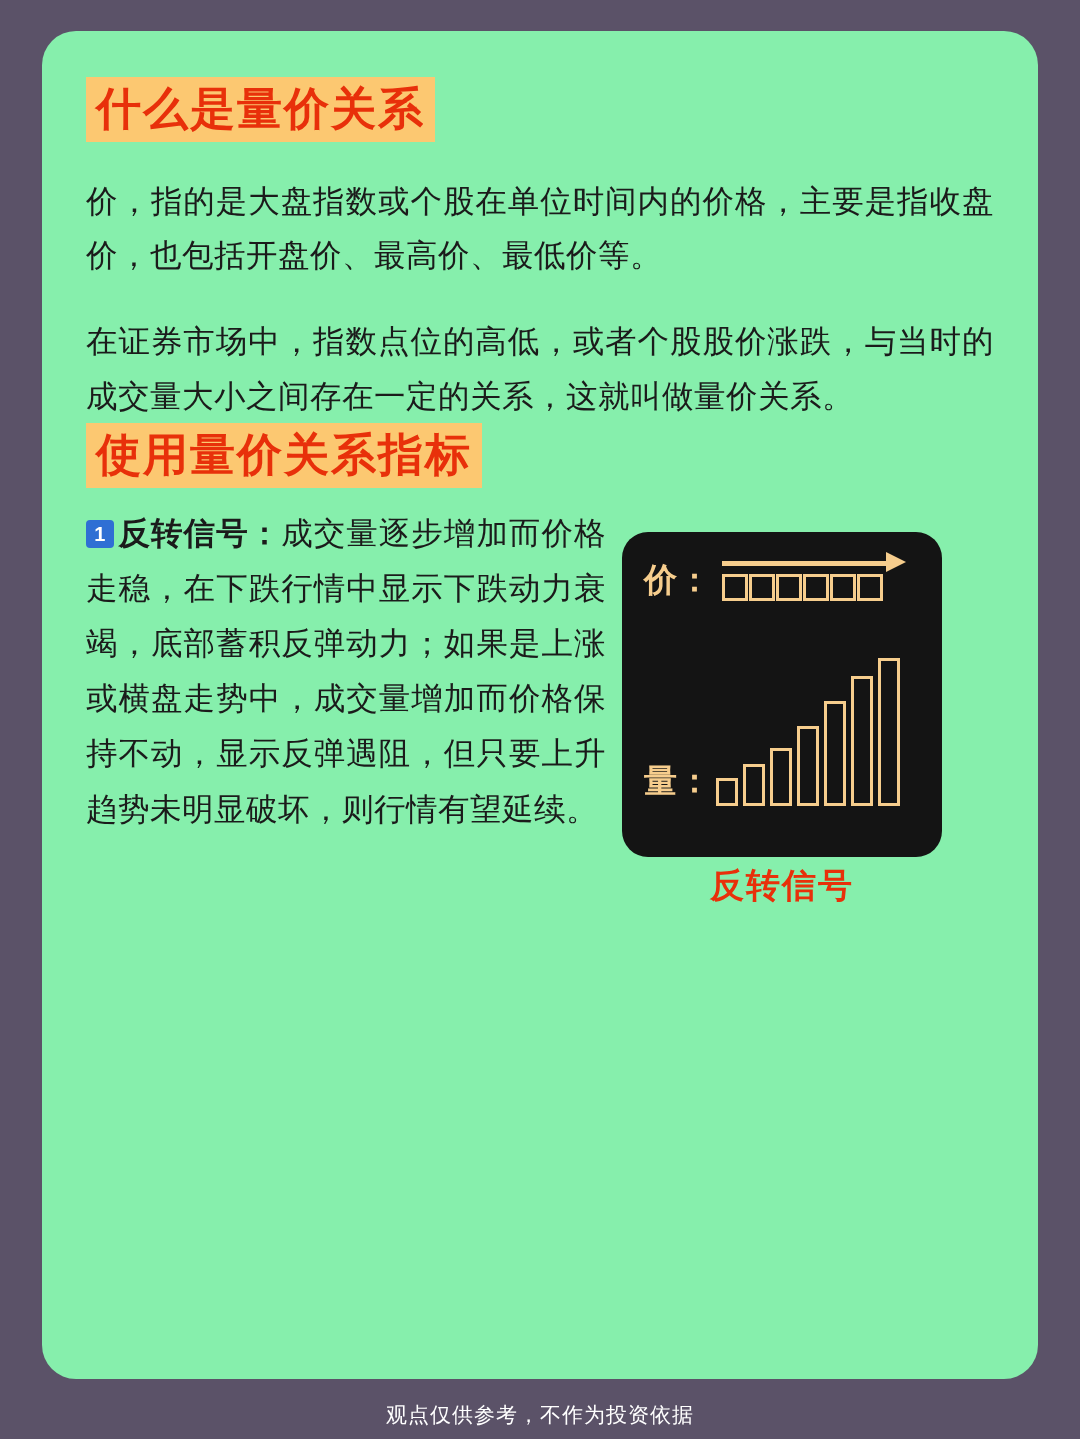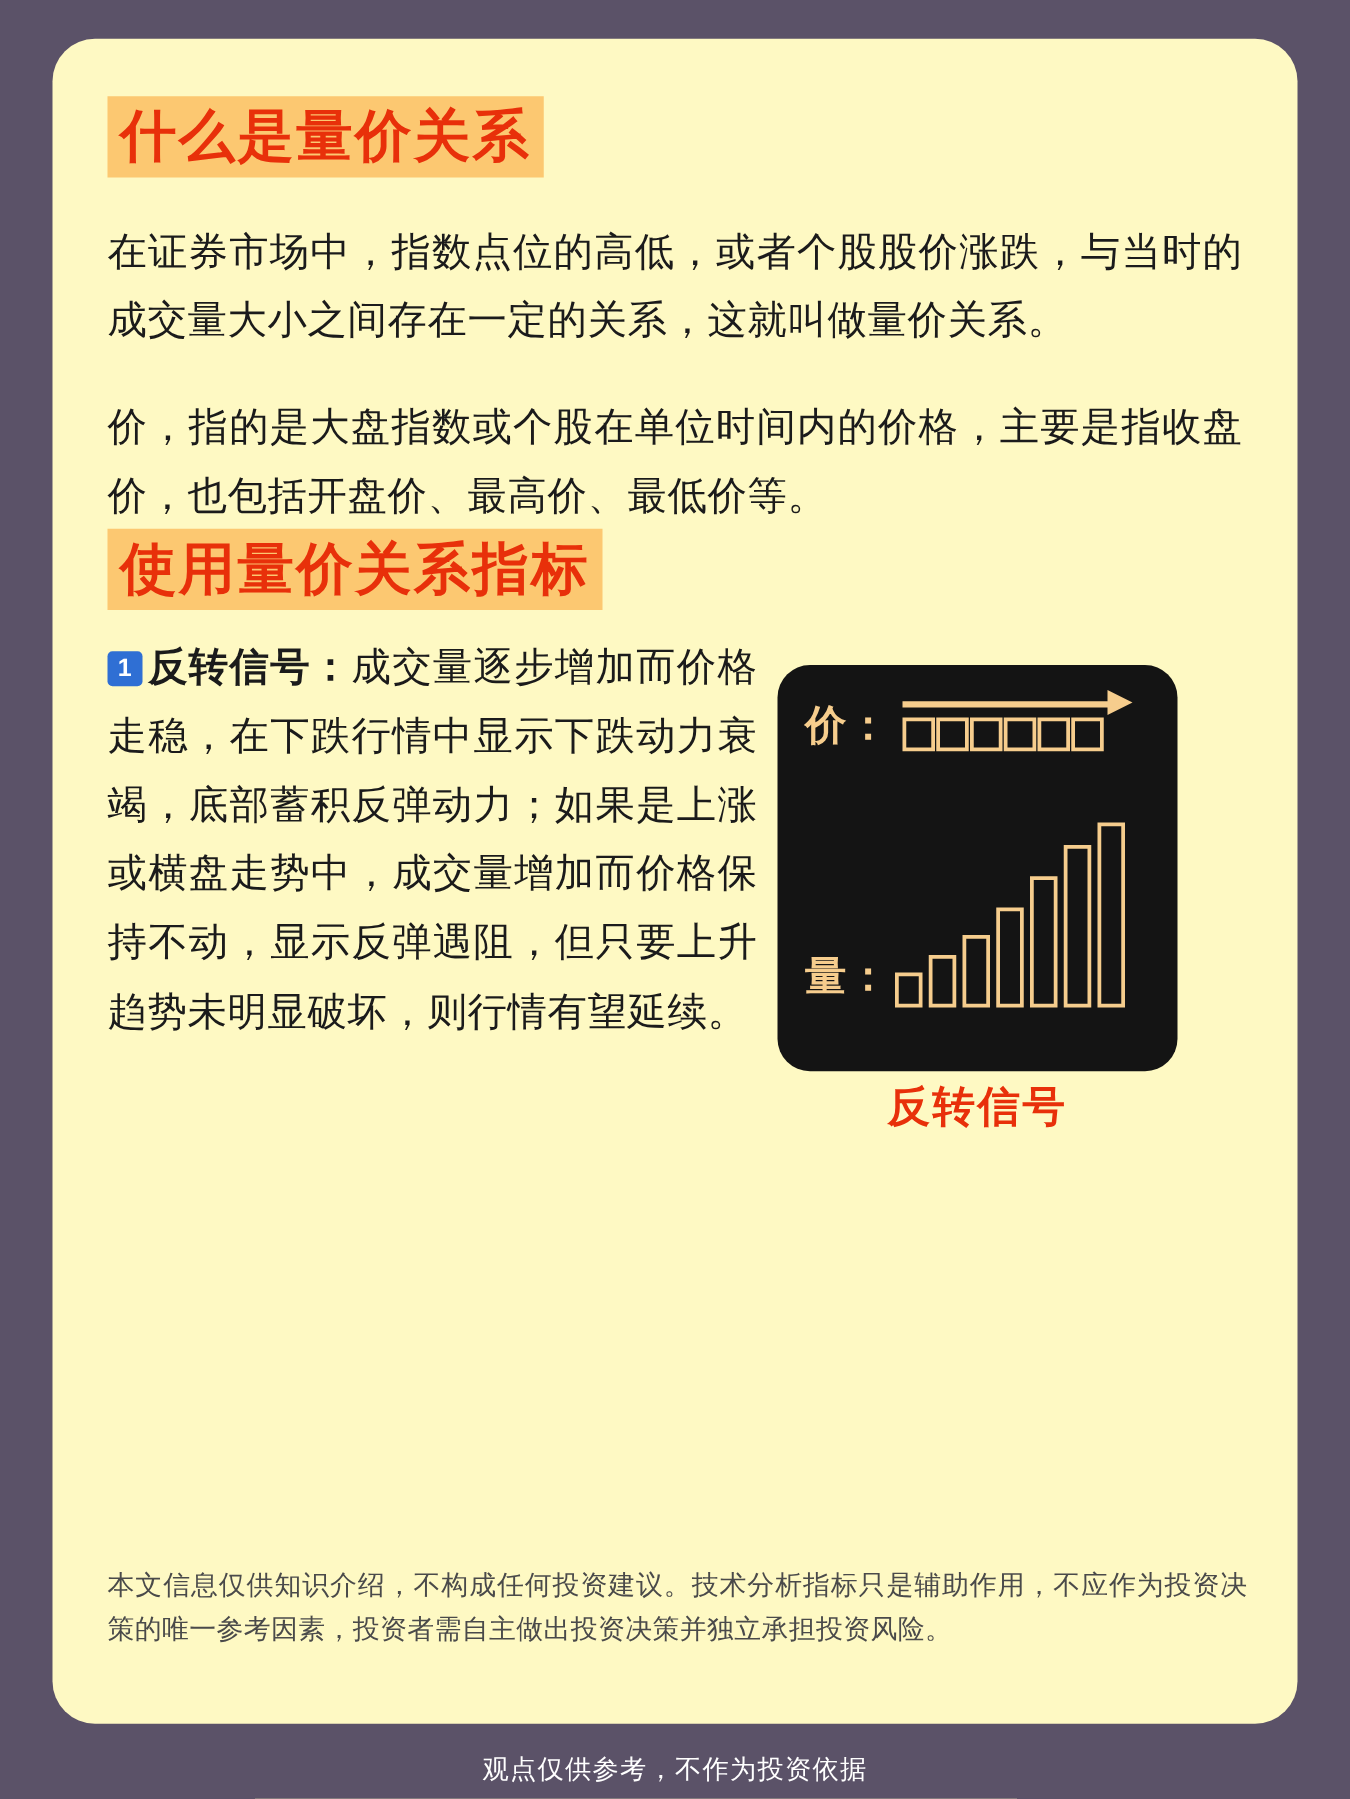--- a/index.html
+++ b/index.html
@@ -12,21 +12,21 @@
     background: #5b5268;
     font-family: "Liberation Sans", sans-serif;
     overflow: hidden;
   }
   .page {
     position: absolute;
     left: 42px;
     top: 31px;
     width: 996px;
     height: 1348px;
-    background: #fef9c3;
+    background: #86efac;
     border-radius: 34px;
     box-sizing: border-box;
     padding: 46px 44px 0 44px;
     overflow: hidden;
   }
   .heading {
     display: inline-block;
     background: #fcc871;
     color: #e8300a;
     font-size: 45px;
@@ -202,22 +202,22 @@
     letter-spacing: 1px;
   }
 </style>
 </head>
 <body>
 
 <div class="page">
 
   <h1 class="heading">什么是量价关系</h1>
 
+  <p class="body-text gap">价，指的是大盘指数或个股在单位时间内的价格，主要是指收盘价，也包括开盘价、最高价、最低价等。</p>
   <p class="body-text gap">在证券市场中，指数点位的高低，或者个股股价涨跌，与当时的成交量大小之间存在一定的关系，这就叫做量价关系。</p>
-  <p class="body-text gap">价，指的是大盘指数或个股在单位时间内的价格，主要是指收盘价，也包括开盘价、最高价、最低价等。</p>
 
   <h1 class="heading heading2">使用量价关系指标</h1>
 
   <div class="columns">
     <div class="col-left">
       <p class="item-text"><span class="num-badge">1</span><span class="item-label">反转信号：</span><span>成交量逐步增加而价格走稳，在下跌行情中显示下跌动力衰竭，底部蓄积反弹动力；如果是上涨或横盘走势中，成交量增加而价格保持不动，显示反弹遇阻，但只要上升趋势未明显破坏，则行情有望延续。</span></p>
     </div>
     <div class="col-right">
       <div class="figure">
         <div class="fig-row">
@@ -245,16 +245,15 @@
             <div style="height:105px"></div>
             <div style="height:130px"></div>
             <div style="height:148px"></div>
           </div>
         </div>
       </div>
       <div class="fig-caption">反转信号</div>
     </div>
   </div>
 
-  <div class="disclaimer">本文信息仅供知识介绍，不构成任何投资建议。技术分析指标只是辅助作用，不应作为投资决策的唯一参考因素，投资者需自主做出投资决策并独立承担投资风险。</div>
 </div>
 
 <div class="footer-note">观点仅供参考，不作为投资依据</div>
 
 </body></html>

